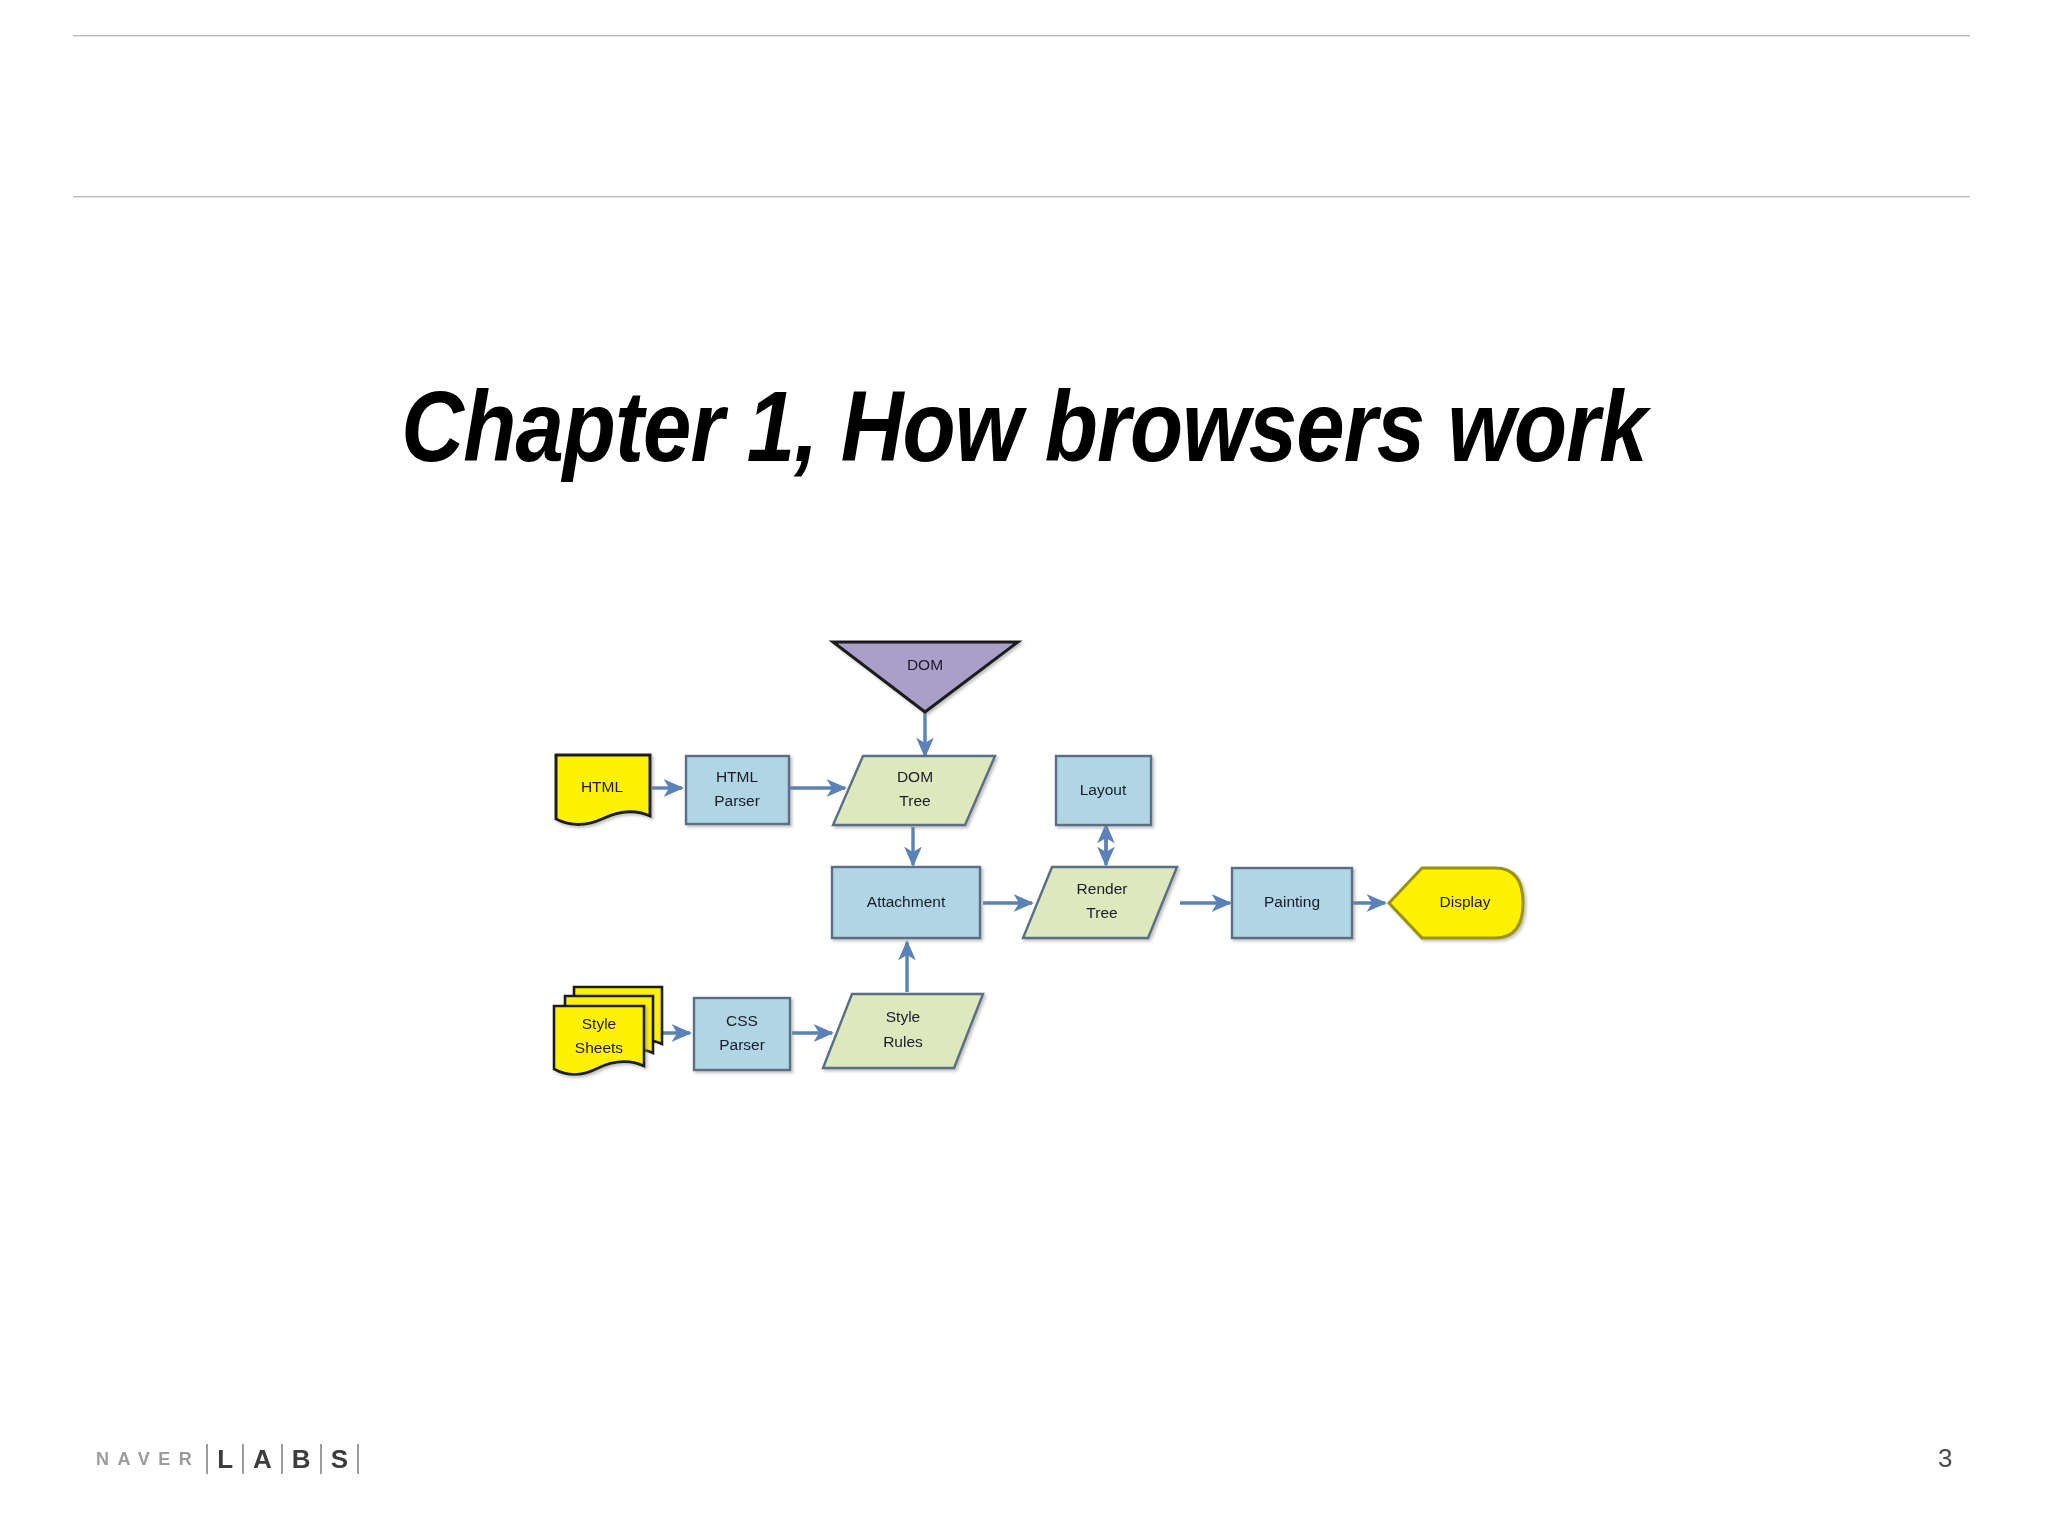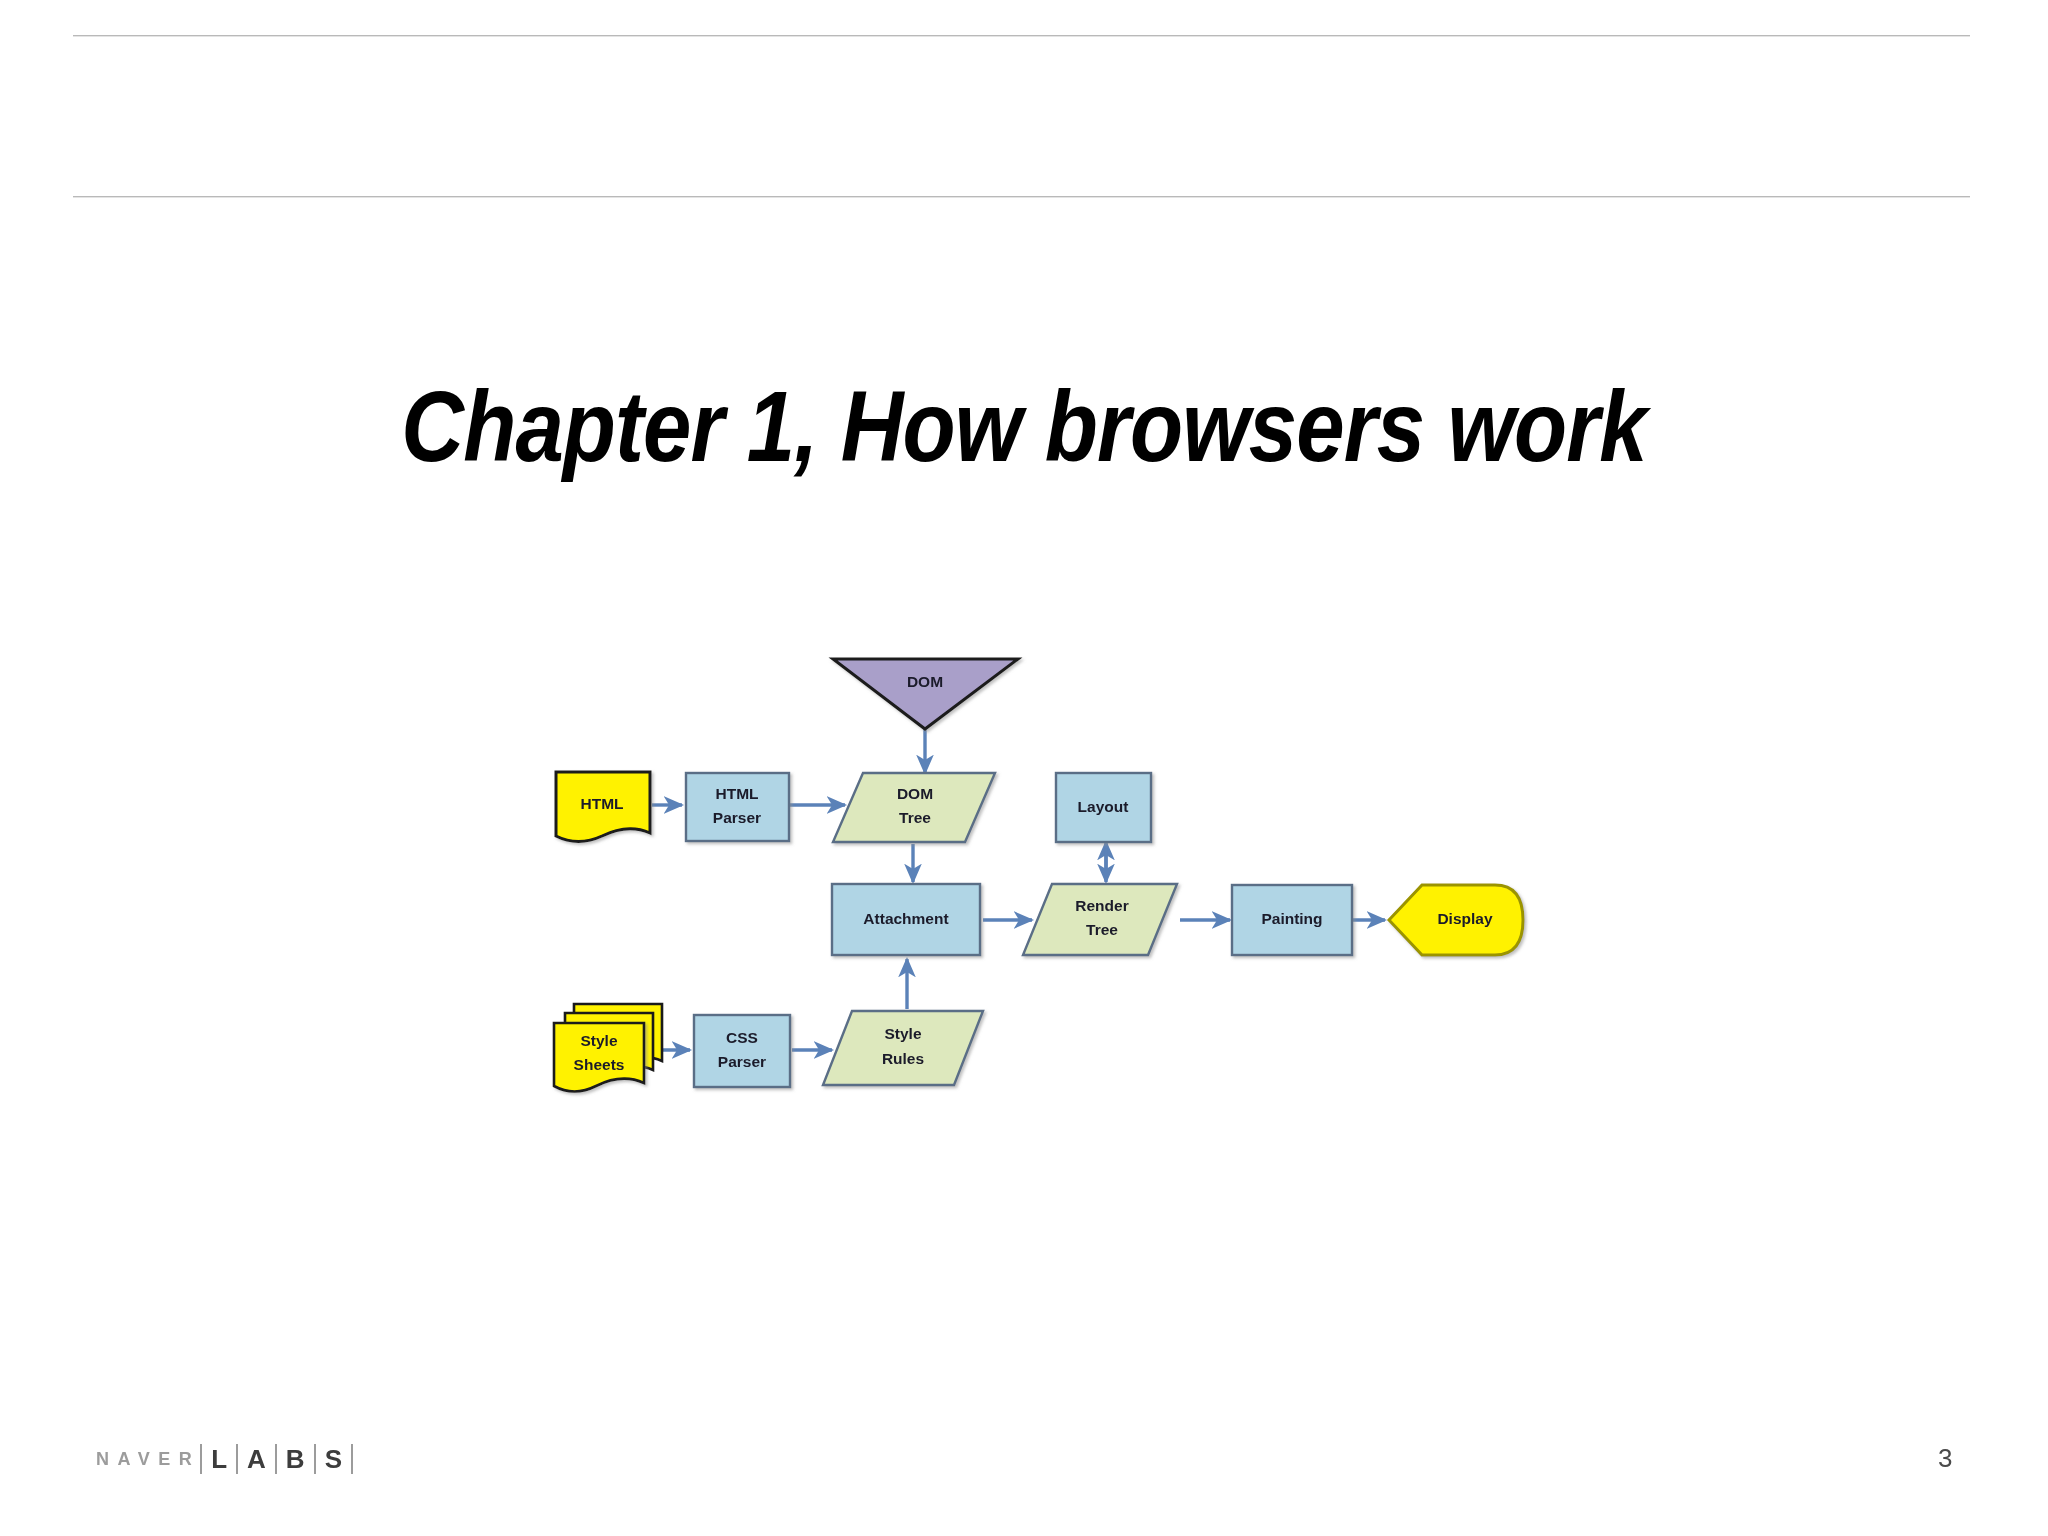--- a/index.html
+++ b/index.html
@@ -58,24 +58,23 @@
     transform: scaleX(0.86);
     transform-origin: center center;
     white-space: nowrap;
     line-height: 1.08;
   }
 
   
   .diagram {
     position: absolute;
     left: 540px;
-    top: 637px;
+    top: 620px;
     width: 1000px;
     height: 500px;
-    font-weight: bold;
   }
   .diagram svg { display: block; }
 
   .node-label {
     font-family: "Liberation Sans", sans-serif;
     font-size: 15.5px;
     fill: #1b1b2a;
     text-anchor: middle;
     dominant-baseline: middle;
   }
@@ -88,20 +87,21 @@
     display: flex;
     align-items: center;
     height: 34px;
   }
   .logo-naver {
     font-family: "Liberation Sans", sans-serif;
     font-size: 18px;
     font-weight: bold;
     color: #9c9c9c;
     letter-spacing: 8.5px;
+    margin-right: 6px;
   }
   .logo-labs {
     display: flex;
     align-items: stretch;
   }
   .logo-cell {
     font-family: "Liberation Sans", sans-serif;
     font-size: 26px;
     font-weight: bold;
     color: #3d3d3d;

